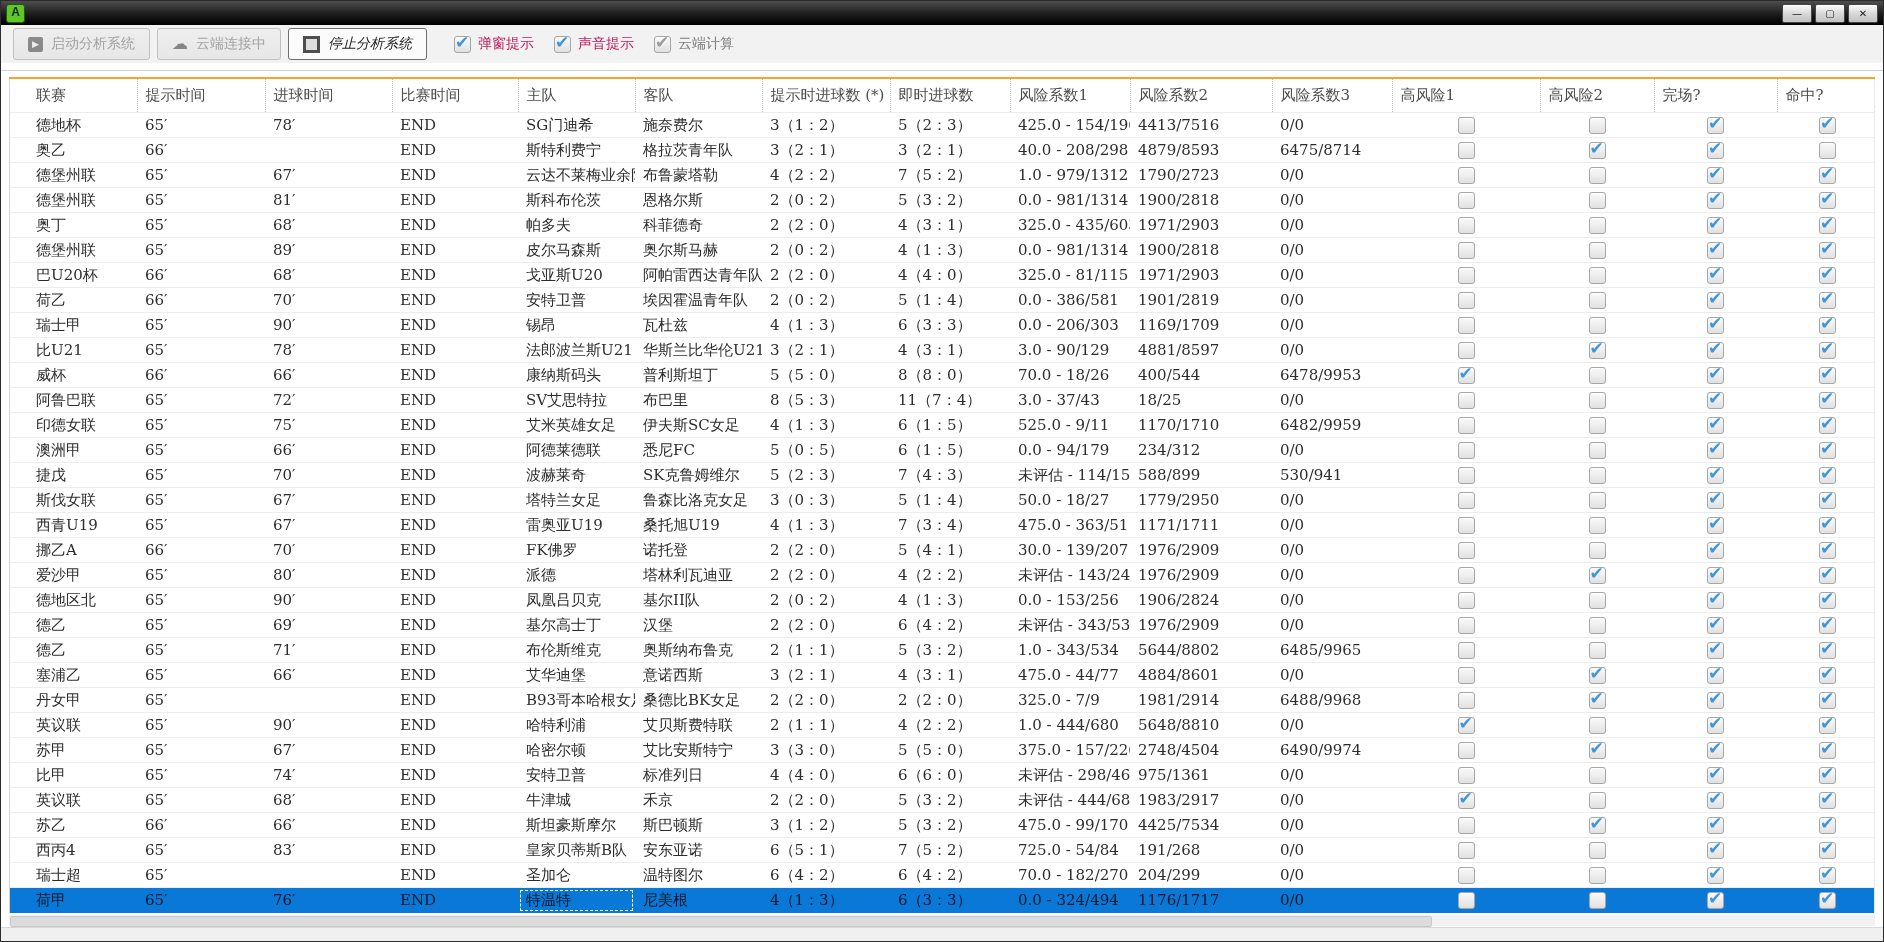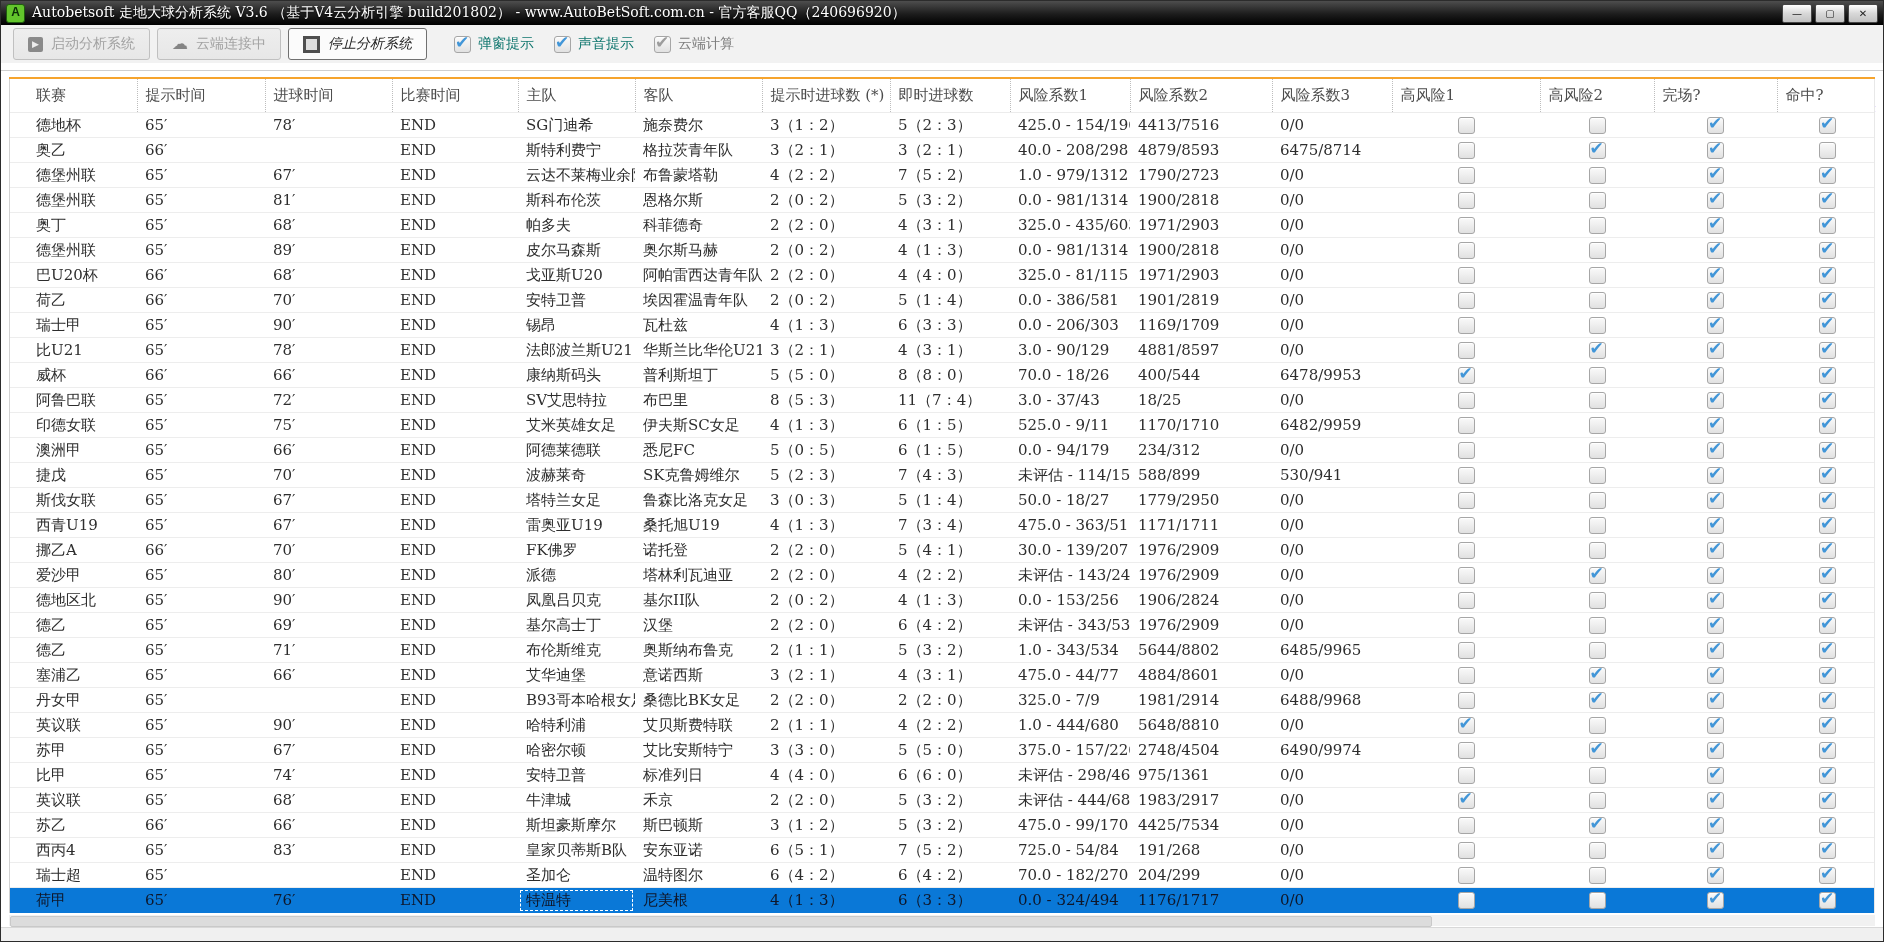--- a/index.html
+++ b/index.html
@@ -18,21 +18,21 @@
   
   .toolbar{position:absolute;left:0;top:24px;right:0;height:38px;background:#f2f2f2;display:flex;align-items:center;padding:0 12px;box-sizing:border-box;}
   .tb-btn{height:30px;display:flex;align-items:center;gap:8px;padding:0 14px;margin-right:7px;
           background:linear-gradient(#f7f7f7,#e3e3e3);border:1px solid #ababab;border-radius:3px;font-size:14px;color:#222;}
   .tb-btn.disabled{color:#a2a2a2;background:linear-gradient(#eeeeee,#e7e7e7);border-color:#c0c0c0;}
   .tb-btn.active{background:#fbfbfb;border-color:#707070;font-style:italic;}
   .icon-play{width:15px;height:15px;background:#4b4b4b;border-radius:2px;color:#f0f0f0;
              font:9px/15px "DejaVu Sans",sans-serif;text-align:center;flex:none;opacity:.6;}
   .icon-cloud{font:16px/16px "DejaVu Sans",sans-serif;color:#6b6b6b;flex:none;opacity:.8;}
   .icon-stop{width:11px;height:11px;border:3px solid #4e4e4e;background:#dedede;flex:none;}
-  .tb-check{display:flex;align-items:center;gap:7px;font-size:14px;color:#0f766e;margin-left:20px;}
+  .tb-check{display:flex;align-items:center;gap:7px;font-size:14px;color:#be185d;margin-left:20px;}
   .tb-check.dim{color:#7c7c7c;}
   
   .cb{position:relative;display:inline-block;width:15px;height:15px;border:1px solid #a6a6a6;border-radius:3px;
       background:linear-gradient(#fafafa,#e1e1e1);box-shadow:inset 0 1px 0 #fff;vertical-align:middle;flex:none;}
   .cb.checked::after{content:"✔";position:absolute;left:0;top:-5px;font:17px/20px "DejaVu Sans",sans-serif;color:#4296d8;}
   .cb.checked.gray::after{color:#9d9d9d;}
   
   .content{position:absolute;left:0;top:62px;right:0;bottom:0;background:#fff;}
   .gb-line{position:absolute;top:7px;left:0;right:0;border-top:1px solid #cfcfcf;}
   .gb-label{position:absolute;top:0;right:4px;background:#fff;padding:0 3px;font-size:13px;color:#8b5cf6;line-height:15px;margin-top:36px;}
@@ -56,21 +56,20 @@
   .hscroll .thumb{position:absolute;left:1px;top:1px;height:9px;width:1420px;background:#dcdcdc;border:1px solid #c9c9c9;border-radius:2px;}
   .statusbar{position:absolute;left:0;right:0;top:864px;bottom:0;background:#f0f0f0;border-top:1px solid #d8d8d8;}
 </style>
 </head>
 <body>
 
 <div class="window">
 
   <div class="titlebar">
     <div class="app-icon">A</div>
-    <div class="title">Autobetsoft 走地大球分析系统 V3.6 （基于V4云分析引擎 build201802） - www.AutoBetSoft.com.cn - 官方客服QQ（240696920）</div>
     <div class="win-controls">
       <div class="win-btn">—</div>
       <div class="win-btn">▢</div>
       <div class="win-btn">✕</div>
     </div>
   </div>
 
   <div class="toolbar">
     <div class="tb-btn disabled">
       <span class="icon-play">▶</span>

